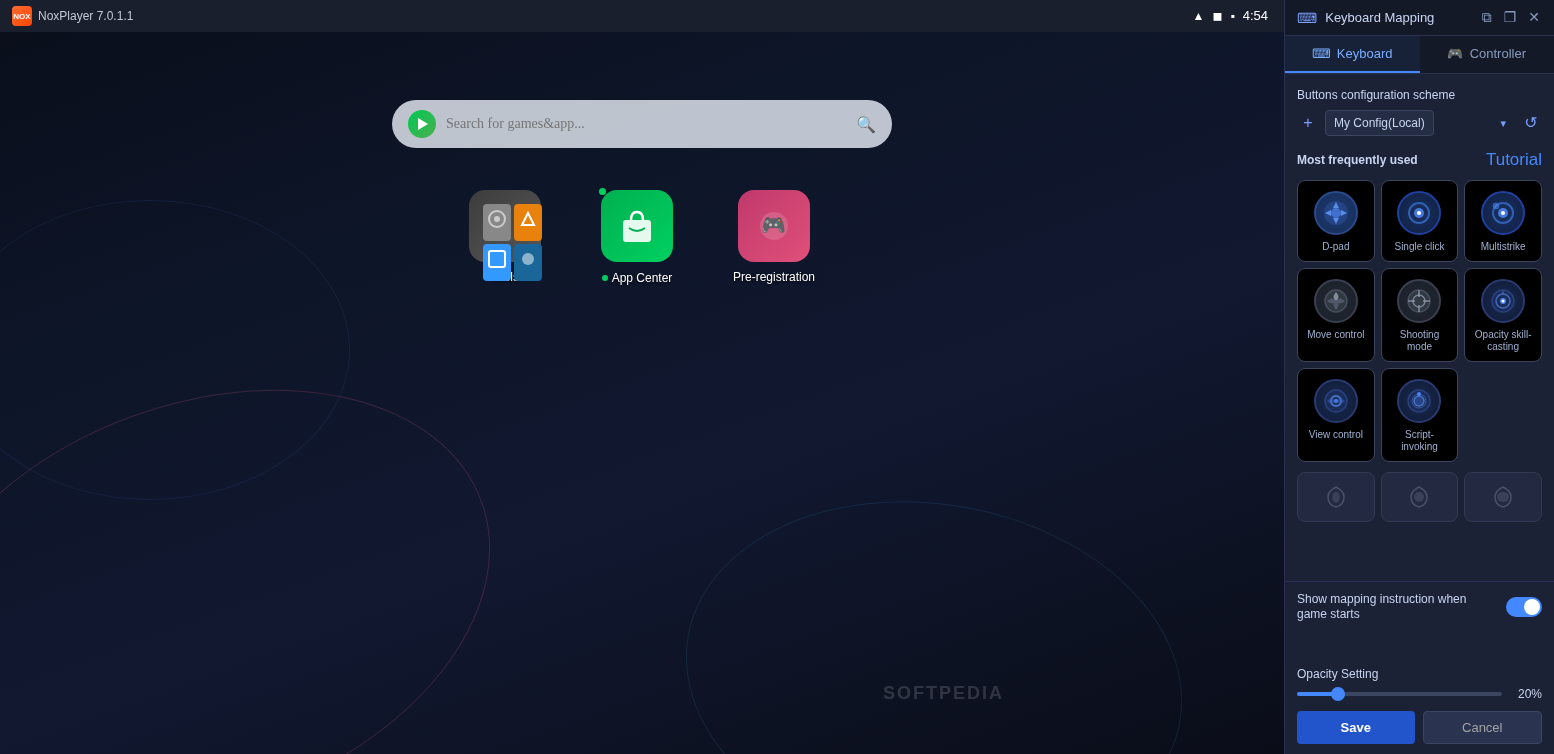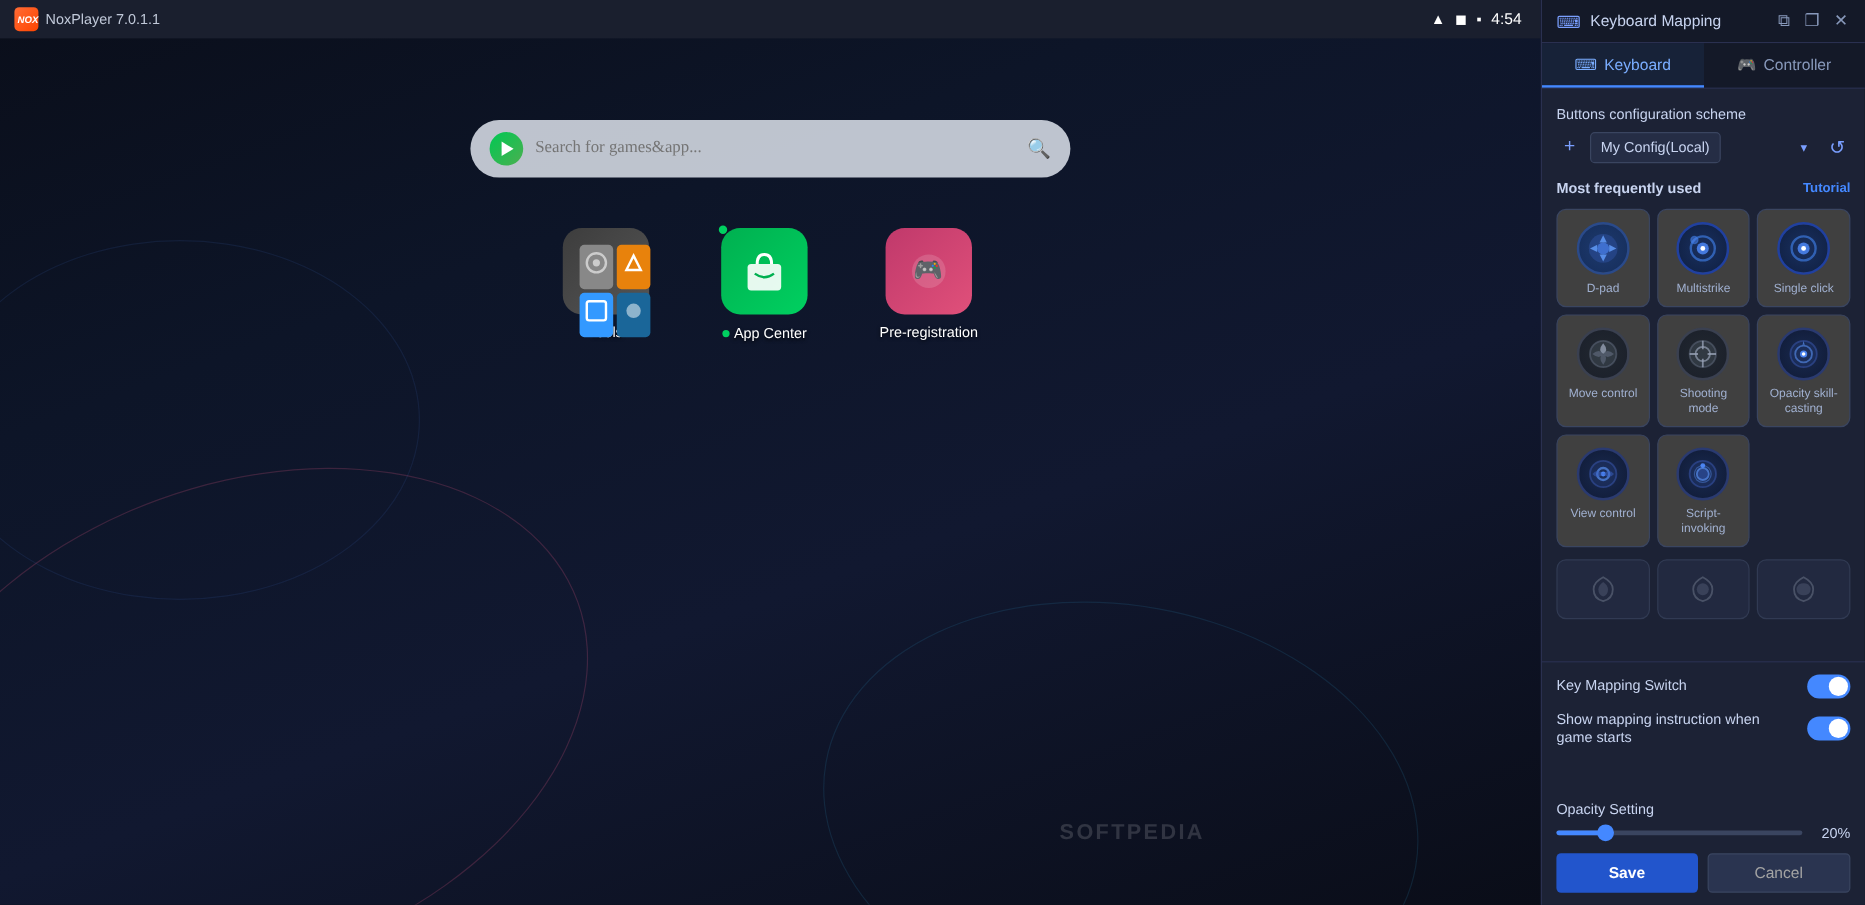--- a/index.html
+++ b/index.html
@@ -34,22 +34,22 @@
     }
     .title-bar-logo {
       display: flex;
       align-items: center;
       gap: 6px;
     }
     .nox-icon {
       width: 20px; height: 20px;
       background: linear-gradient(135deg, #ff6b35, #ff4500);
       border-radius: 4px;
-      display: flex; align-items: center; justify-content: flex-end;
-      font-size: 10px; color: white; font-weight: bold; font-style: italic;
+      display: flex; align-items: center; justify-content: center;
+      font-size: 10px; color: white; font-weight: bold;
     }
     .title-bar-text {
       color: #c0c8d8;
       font-size: 12px;
     }
 
     
     .status-bar {
       position: absolute;
       top: 8px; right: 16px;
@@ -338,34 +338,33 @@
       align-items: center;
       margin-bottom: 10px;
     }
     .section-title {
       color: #c8d4f0;
       font-size: 12px;
       font-weight: 600;
     }
     .tutorial-link {
       color: #4488ff;
-      font-size: 11px;
-      cursor: pointer;
-      font-weight: bold;
+      font-size: 17px;
+      cursor: pointer;
     }
 
     
     .buttons-grid {
       display: grid;
       grid-template-columns: repeat(3, 1fr);
       gap: 6px;
       margin-bottom: 10px;
     }
     .btn-card {
-      background: #404040;
+      background: #000000;
       border: 1px solid #3a4560;
       border-radius: 8px;
       padding: 10px 6px 8px;
       display: flex;
       flex-direction: column;
       align-items: center;
       gap: 6px;
       cursor: pointer;
       transition: background 0.15s;
     }
@@ -716,40 +715,40 @@
             <path d="M15 4 L18 10 L12 10 Z" fill="rgba(100,160,255,0.8)"></path>
             <path d="M15 26 L18 20 L12 20 Z" fill="rgba(100,160,255,0.8)"></path>
             <path d="M4 15 L10 12 L10 18 Z" fill="rgba(100,160,255,0.8)"></path>
             <path d="M26 15 L20 12 L20 18 Z" fill="rgba(100,160,255,0.8)"></path>
           </svg>
         </div>
         <span class="btn-card-label">D-pad</span>
       </div>
 
       <div class="btn-card">
+        <div class="btn-card-icon icon-single-click">
+          <svg width="30" height="30" viewBox="0 0 30 30">
+            <circle cx="15" cy="15" r="10" fill="none" stroke="rgba(60,120,220,0.7)" stroke-width="2"></circle>
+            <circle cx="15" cy="15" r="5" fill="rgba(80,140,255,0.8)"></circle>
+            <circle cx="15" cy="15" r="2" fill="white"></circle>
+          </svg>
+        </div>
+        <span class="btn-card-label">Single click</span>
+      </div>
+
+      <div class="btn-card">
         <div class="btn-card-icon icon-multistrike">
           <svg width="30" height="30" viewBox="0 0 30 30">
             <circle cx="15" cy="15" r="10" fill="none" stroke="rgba(60,120,220,0.7)" stroke-width="2"></circle>
             <circle cx="15" cy="15" r="5" fill="rgba(80,140,255,0.8)"></circle>
             <circle cx="15" cy="15" r="2" fill="white"></circle>
             <circle cx="8" cy="8" r="3" fill="rgba(80,140,255,0.5)" stroke="rgba(60,120,220,0.6)" stroke-width="1"></circle>
           </svg>
         </div>
         <span class="btn-card-label">Multistrike</span>
-      </div>
-
-      <div class="btn-card">
-        <div class="btn-card-icon icon-single-click">
-          <svg width="30" height="30" viewBox="0 0 30 30">
-            <circle cx="15" cy="15" r="10" fill="none" stroke="rgba(60,120,220,0.7)" stroke-width="2"></circle>
-            <circle cx="15" cy="15" r="5" fill="rgba(80,140,255,0.8)"></circle>
-            <circle cx="15" cy="15" r="2" fill="white"></circle>
-          </svg>
-        </div>
-        <span class="btn-card-label">Single click</span>
       </div>
 
       <div class="btn-card">
         <div class="btn-card-icon icon-move">
           <svg width="30" height="30" viewBox="0 0 30 30">
             <circle cx="15" cy="15" r="11" fill="rgba(60,70,80,0.6)" stroke="rgba(100,110,130,0.5)" stroke-width="1.5"></circle>
             <path d="M15 6 Q20 12 15 15 Q10 12 15 6Z" fill="rgba(150,160,180,0.8)"></path>
             <path d="M15 24 Q20 18 15 15 Q10 18 15 24Z" fill="rgba(100,110,130,0.6)"></path>
             <path d="M6 15 Q12 10 15 15 Q12 20 6 15Z" fill="rgba(100,110,130,0.6)"></path>
             <path d="M24 15 Q18 10 15 15 Q18 20 24 15Z" fill="rgba(100,110,130,0.6)"></path>
@@ -831,26 +830,20 @@
           <path d="M14 4 Q22 8 22 14 Q22 22 14 24 Q6 22 6 14 Q6 8 14 4Z" fill="none" stroke="rgba(150,160,180,0.5)" stroke-width="1.5"></path>
           <path d="M10 10 Q14 8 18 10 Q22 14 18 18 Q14 20 10 18 Q6 14 10 10Z" fill="rgba(120,130,160,0.4)"></path>
         </svg>
       </div>
     </div>
 
   </div>
 
   <div class="bottom-section">
 
-    <div class="toggle-row">
-      <span class="toggle-label">Key Mapping Switch</span>
-      <div class="toggle-switch">
-        <div class="toggle-knob"></div>
-      </div>
-    </div>
 
     <div class="toggle-row">
       <span class="toggle-label">Show mapping instruction when game starts</span>
       <div class="toggle-switch">
         <div class="toggle-knob"></div>
       </div>
     </div>
 
     <div class="opacity-row">
       <div class="opacity-label">Opacity Setting</div>

